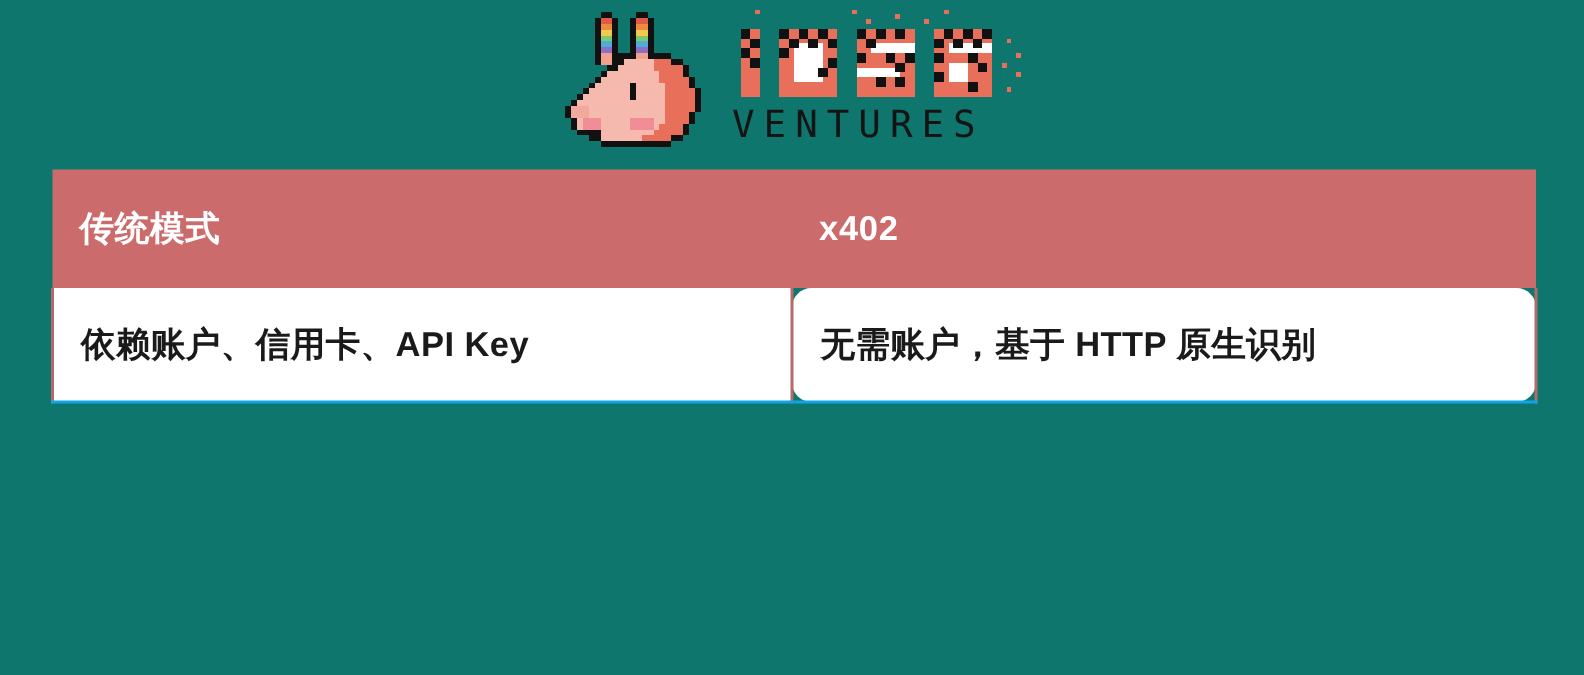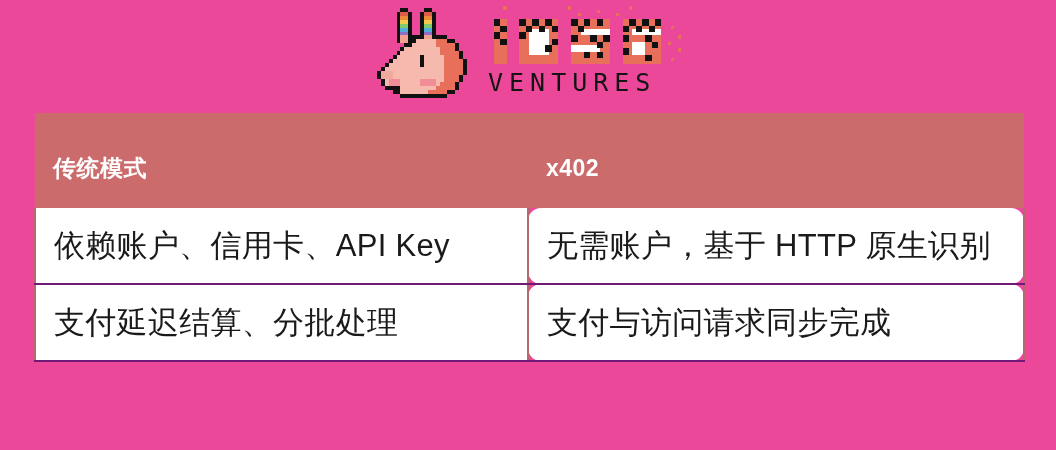--- a/index.html
+++ b/index.html
@@ -11,21 +11,21 @@
     height: 450px;
     background: #ffffff;
     font-family: "Liberation Sans", "DejaVu Sans", sans-serif;
     overflow: hidden;
   }
 
   .page {
     position: relative;
     width: 1056px;
     height: 450px;
-    background: #ec4899;
+    background: #0f766e;
   }
 
   
   .logo-block {
     position: absolute;
     left: 368px;
     top: 6px;
     width: 320px;
     height: 104px;
     display: flex;
@@ -71,38 +71,38 @@
   }
   .cmp-table col.c1 { width: 493px; }
   .cmp-table col.c2 { width: 496px; }
 
   .cmp-table thead th {
     background: #CC6B6B;
     color: #ffffff;
     font-size: 23px;
     font-weight: 700;
     text-align: left;
-    padding: 16px 0 0 18px;
+    padding: 0 0 0 18px;
     height: 79px;
     vertical-align: middle;
     border: none;
     letter-spacing: 0.5px;
   }
 
   .cmp-table tbody td {
     height: 75px;
     vertical-align: middle;
     padding: 0 16px 0 18px;
-    font-size: 31px;
-    font-weight: 400;
+    font-size: 23px;
+    font-weight: 700;
     color: #1a1a1a;
     background: #ffffff;
     border-left: 2px solid #B5696B;
     border-right: 2px solid #B5696B;
-    border-bottom: 2px solid #701a75;
+    border-bottom: 2px solid #0ea5e9;
     letter-spacing: 0.3px;
   }
   .cmp-table tbody tr td.col-right {
     border-left: 2px solid #B5696B;
     border-radius: 13px;
   }
   .cmp-table tbody tr:first-child td {
     border-top: none;
   }
 </style>
@@ -285,20 +285,16 @@
       <tr>
         <th>传统模式</th>
         <th>x402</th>
       </tr>
     </thead>
     <tbody>
       <tr>
         <td class="col-left">依赖账户、信用卡、API Key</td>
         <td class="col-right">无需账户，基于 HTTP 原生识别</td>
       </tr>
-      <tr>
-        <td class="col-left">支付延迟结算、分批处理</td>
-        <td class="col-right">支付与访问请求同步完成</td>
-      </tr>
     </tbody>
   </table>
 
 </div>
 
 </body></html>

